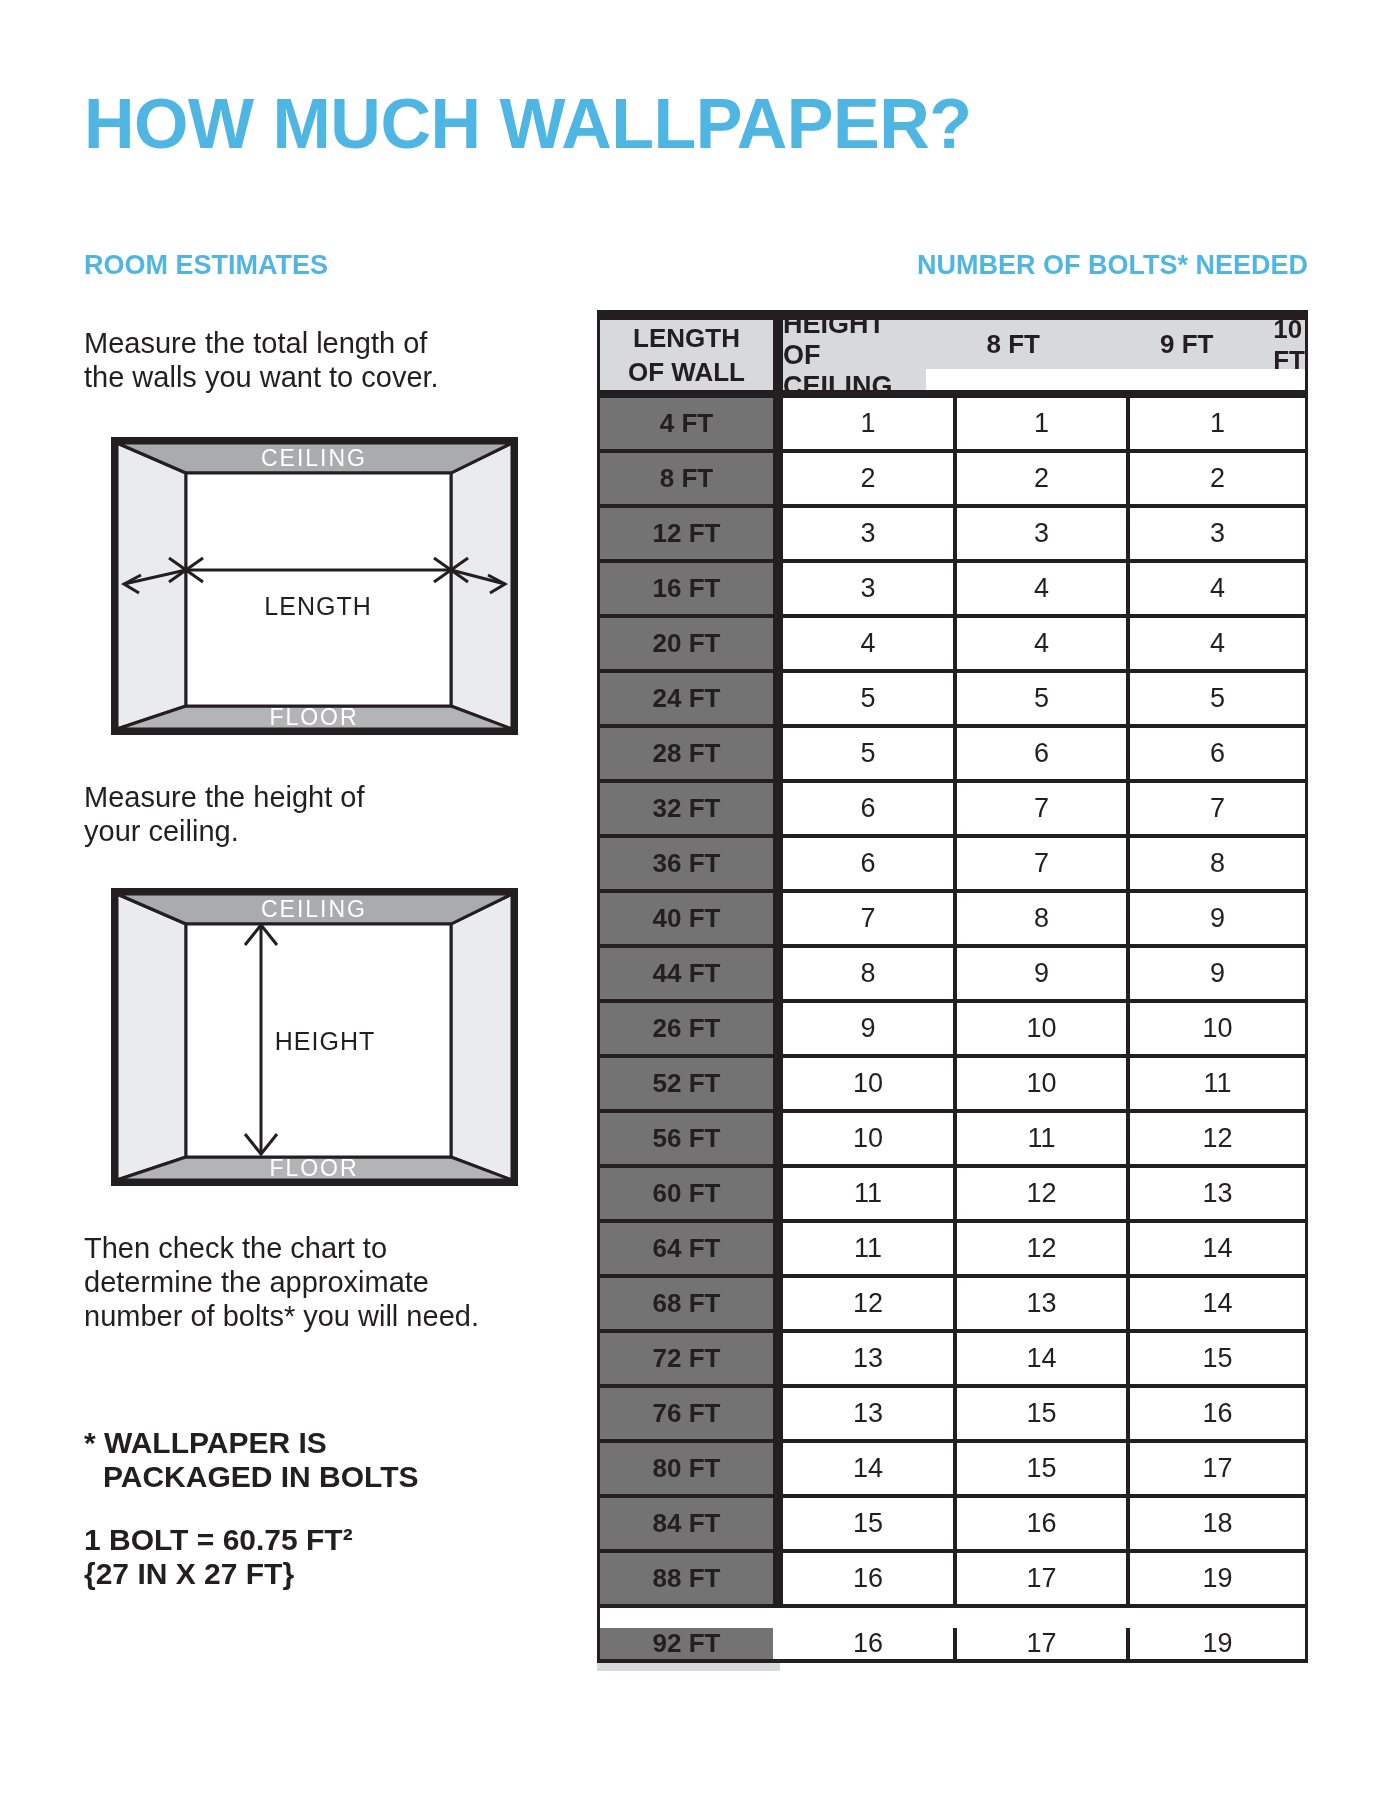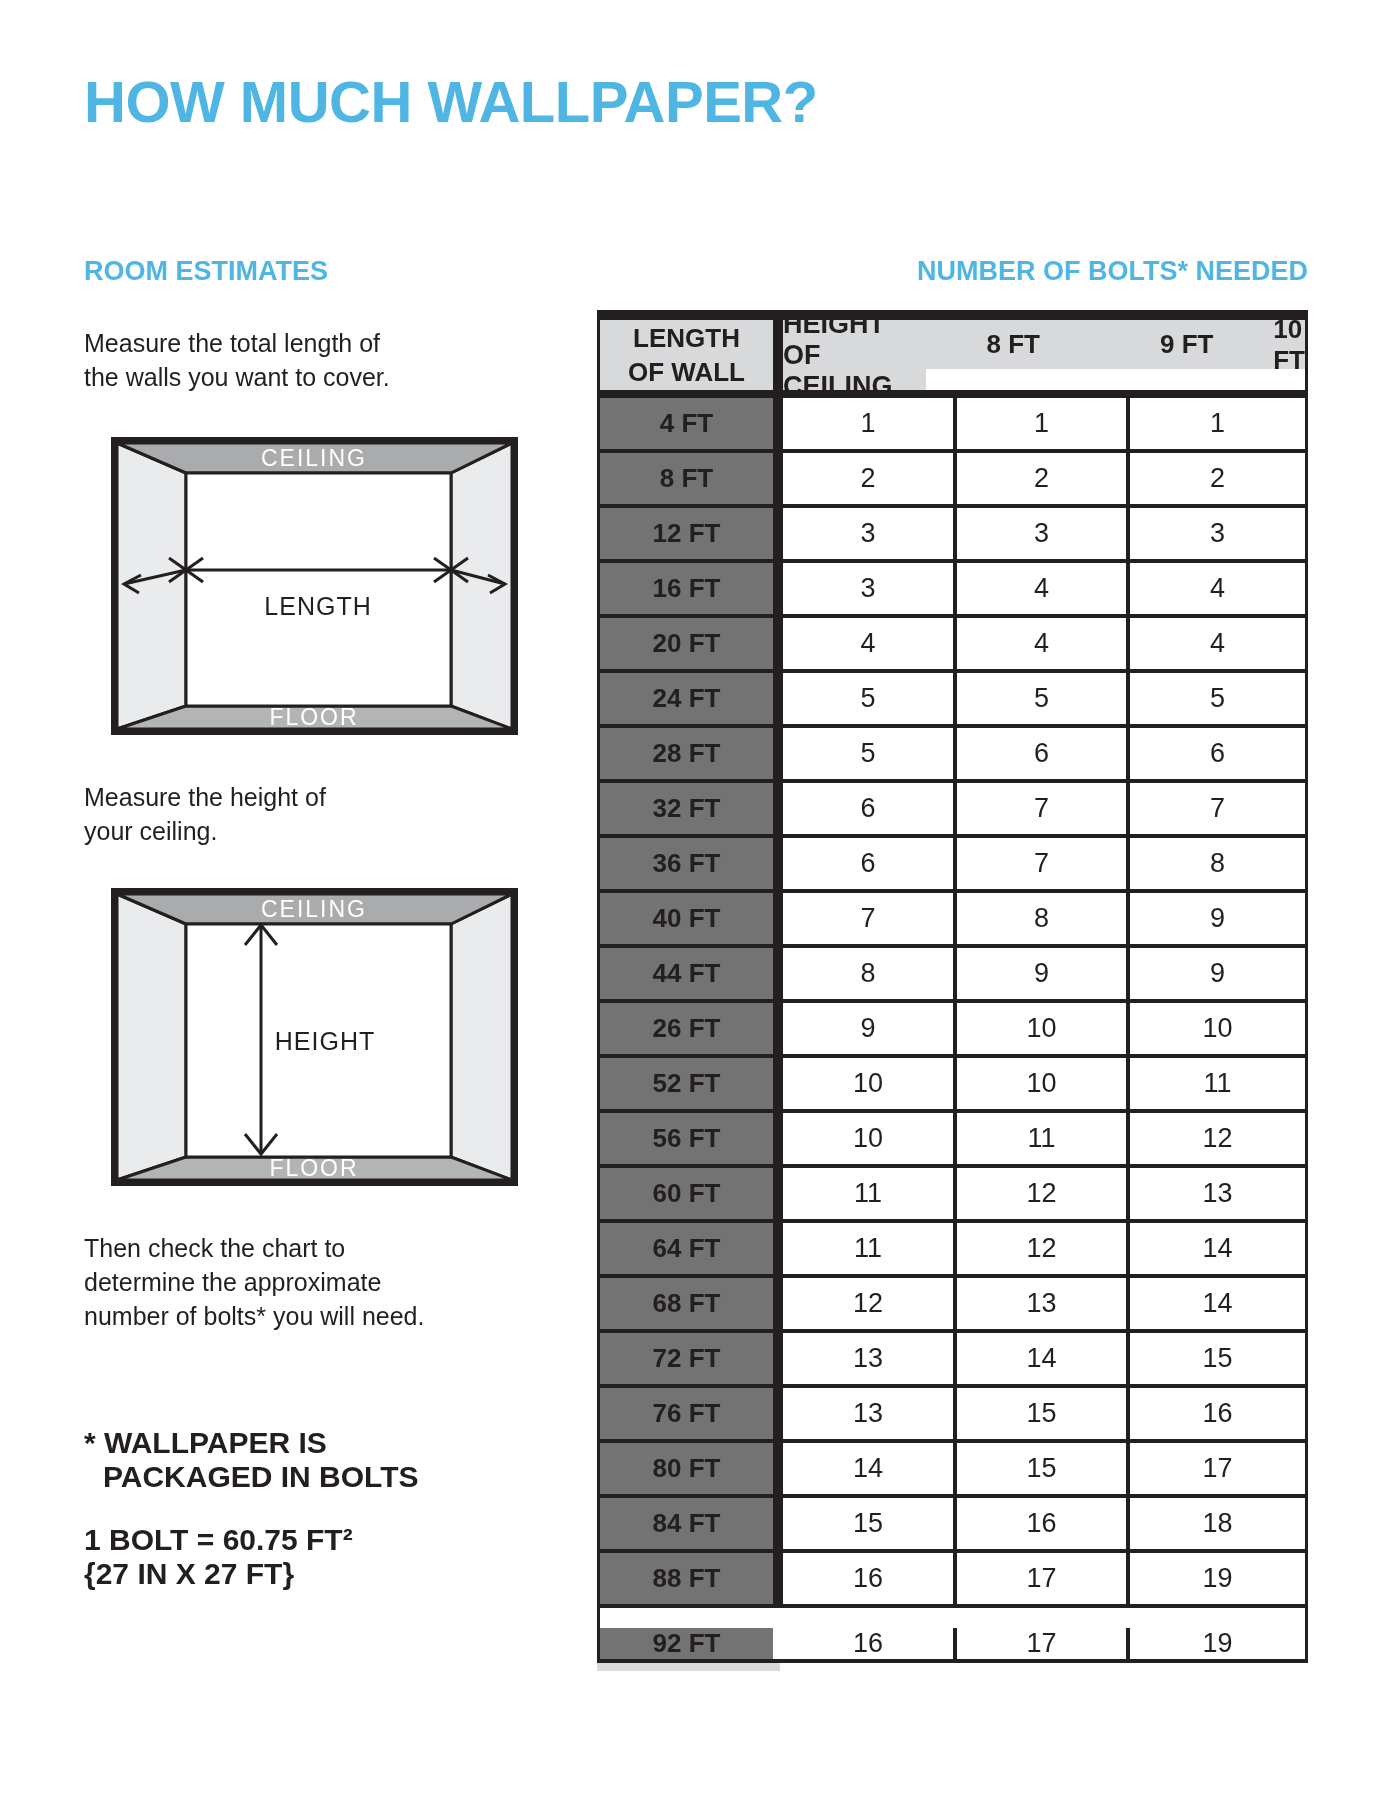--- a/index.html
+++ b/index.html
@@ -5,32 +5,32 @@
   html, body { margin: 0; padding: 0; background: #ffffff; }
   body {
     width: 1391px; height: 1800px; position: relative; overflow: hidden;
     font-family: "Liberation Sans", "DejaVu Sans", sans-serif;
     color: #231f20;
   }
   .abs { position: absolute; }
 
   
   .page-title {
-    left: 84px; top: 68px; font-size: 58px; font-weight: bold;
+    left: 84px; top: 84px; font-size: 70px; font-weight: bold;
     color: #4fb6e3; letter-spacing: -0.5px; white-space: nowrap;
   }
   .section-heading {
-    top: 256px; font-size: 27px; font-weight: bold; color: #4fb6e3;
+    top: 250px; font-size: 27px; font-weight: bold; color: #4fb6e3;
     white-space: nowrap;
   }
   .heading-left { left: 84px; }
   .heading-right { left: 597px; width: 711px; text-align: right; }
 
   
-  .copy { left: 84px; font-size: 25px; line-height: 34px; color: #231f20; }
+  .copy { left: 84px; font-size: 29px; line-height: 34px; color: #231f20; }
   .copy span { display: block; }
   .note { font-weight: bold; font-size: 30px; line-height: 34px; }
   .note .indent { padding-left: 19px; }
 
   
   .diagram { left: 85px; width: 459px; height: 298px; }
   .diagram svg { display: block; width: 100%; height: 100%; }
   .d1 { top: 437px; }
   .d2 { top: 888px; }
   .room-label { font-family: "Liberation Sans", sans-serif; }

